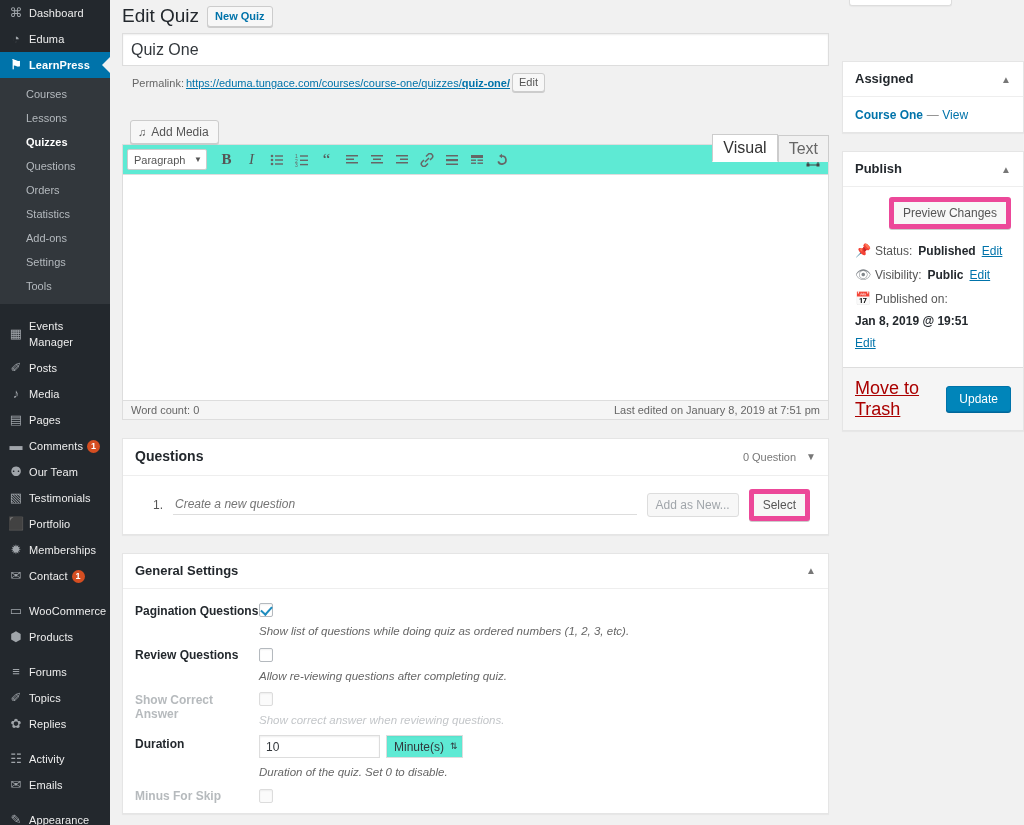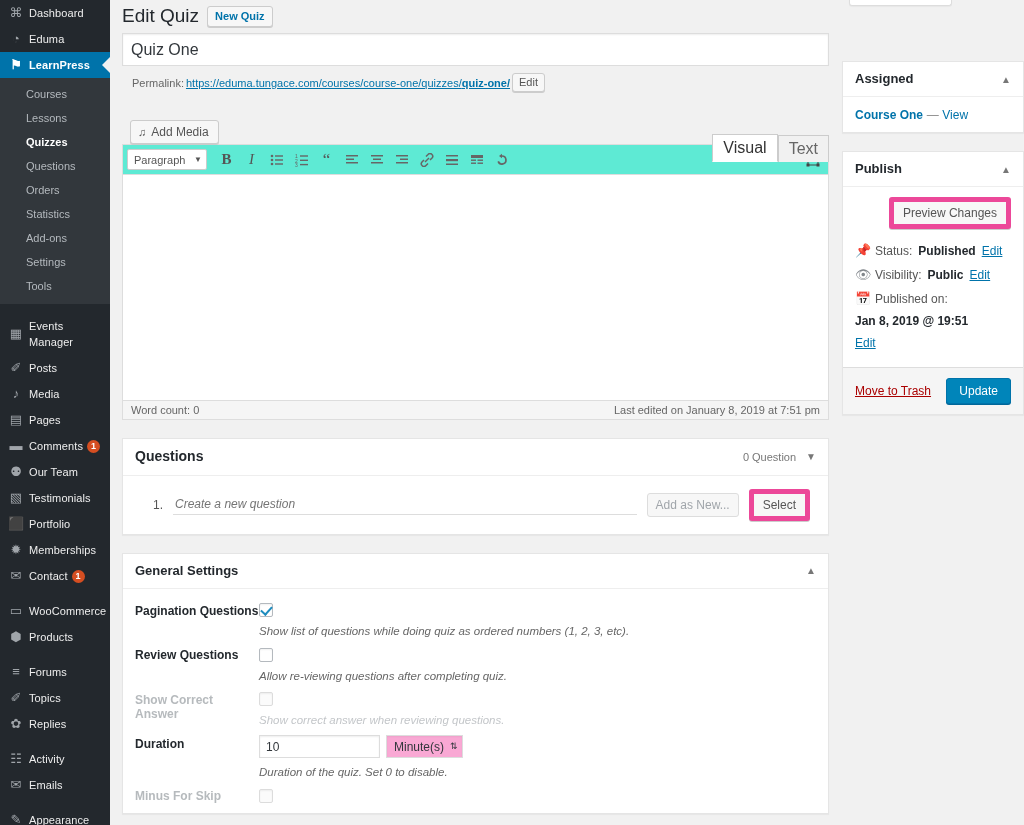--- a/index.html
+++ b/index.html
@@ -365,21 +365,21 @@
     height: 23px;
     padding: 0 6px;
     font-size: 12px;
     color: #32373c;
     outline: none;
     box-shadow: inset 0 1px 2px rgba(0,0,0,.07);
     font-family: "Liberation Sans", sans-serif;
   }
   .sel-input {
     border: 1px solid #ddd;
-    background: #f9a8d4;
+    background: #5eead4;
     height: 23px;
     font-size: 12px;
     color: #32373c;
     display: inline-flex; align-items: center; justify-content: space-between;
     padding: 0 4px 0 7px;
     gap: 6px;
     cursor: pointer;
     box-shadow: inset 0 1px 2px rgba(0,0,0,.05);
   }
   .inline-row { display: flex; align-items: center; gap: 6px; }
@@ -407,21 +407,21 @@
   }
   .misc-pub .dash { color: #82878c; font-size: 13px; width: 14px; flex: none; text-align: center;}
   .misc-pub b { color: #23282d; }
   .misc-pub a { color: #0073aa; text-decoration: underline; cursor: pointer; }
   .submitbox-major {
     border-top: 1px solid #ddd;
     background: #f5f5f5;
     padding: 10px 12px;
     display: flex; justify-content: space-between; align-items: center;
   }
-  .trash-link { color: #a00; text-decoration: underline; font-size: 12px; cursor: pointer; }
+  .trash-link { color: #a00; text-decoration: underline; font-size: 18px; cursor: pointer; }
   .btn-primary {
     background: #0085ba;
     border: 1px solid #0073aa;
     border-radius: 3px;
     color: #fff;
     font-size: 12px;
     font-weight: normal;
     padding: 4px 12px;
     cursor: pointer;
     box-shadow: 0 1px 0 #006799;

